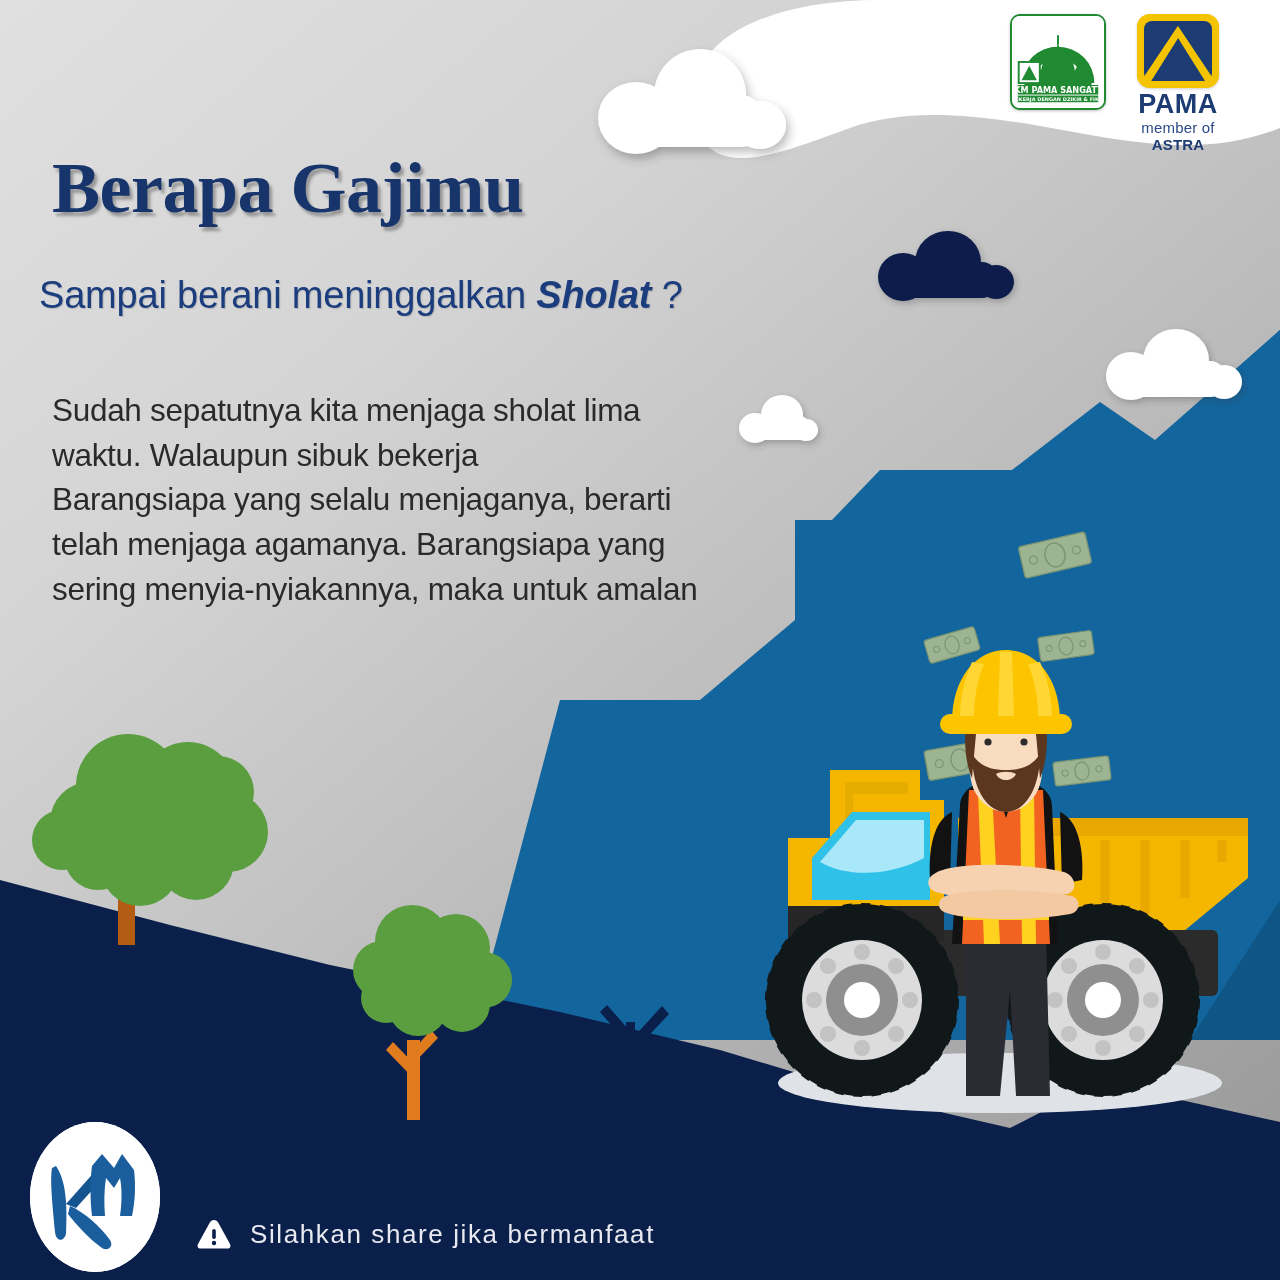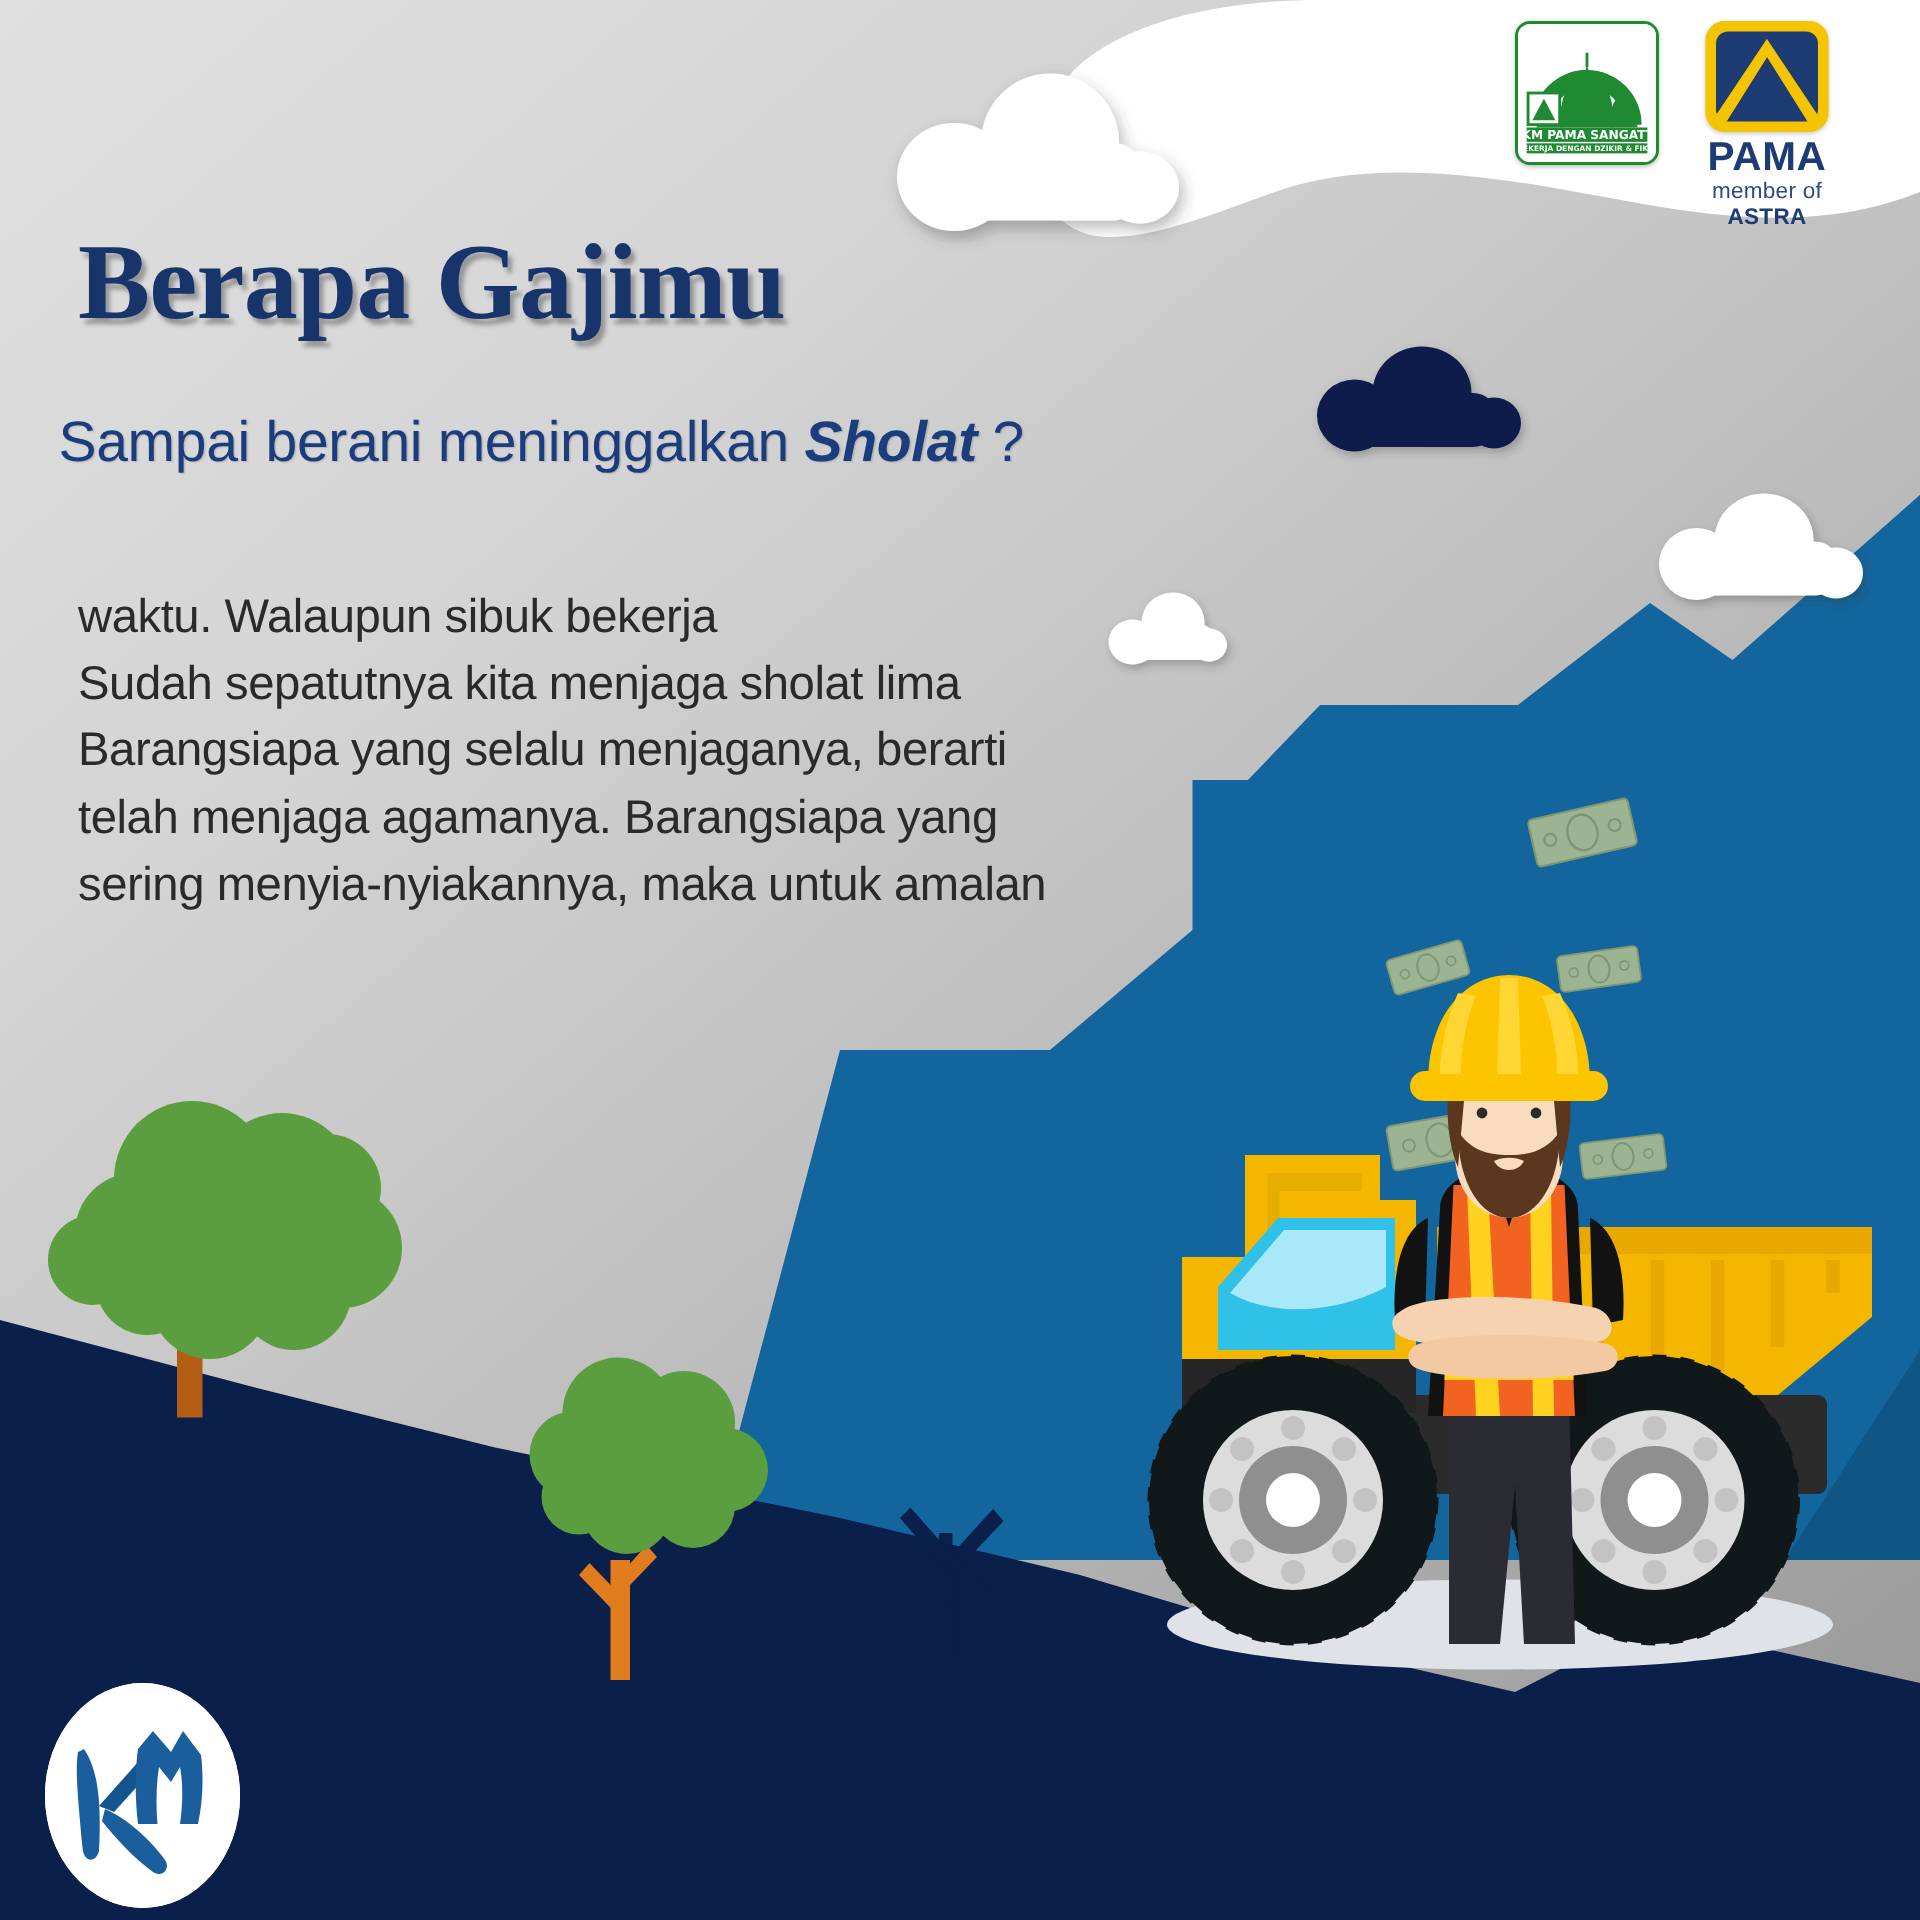--- a/index.html
+++ b/index.html
@@ -374,22 +374,22 @@
     </g>
   </svg>
 
   <div class="headline">Berapa Gajimu</div>
 
   <div class="subhead">
     <span>Sampai berani meninggalkan </span><b>Sholat</b><span> ?</span>
   </div>
 
   <div class="body-copy">
+    <p>Sudah sepatutnya kita menjaga sholat lima</p>
     <p>waktu. Walaupun sibuk bekerja</p>
-    <p>Sudah sepatutnya kita menjaga sholat lima</p>
     <p>Barangsiapa yang selalu menjaganya, berarti</p>
     <p>telah menjaga agamanya. Barangsiapa yang</p>
     <p>sering menyia-nyiakannya, maka untuk amalan</p>
   </div>
 
   <div class="logo-bar">
 
     <div class="logo-dkm">
       <svg viewBox="0 0 96 96" style="width:100%;height:100%;display:block">
         <rect x="0" y="0" width="96" height="96" fill="#ffffff"></rect>
@@ -435,14 +435,23 @@
 
       <path d="M 26 44 C 34 56 38 74 36 112 C 34 120 26 120 25 110 C 22 78 20 58 22 46 Z" fill="#1b5e9e"></path>
       <path d="M 36 82 L 68 46 C 74 40 80 46 75 54 L 46 86 Z" fill="#14548f"></path>
       <path d="M 40 84 C 54 90 70 104 80 118 C 84 124 78 130 72 126 C 58 116 46 102 38 92 Z" fill="#1b5e9e"></path>
 
       <path d="M 62 44 L 72 32 L 84 46 L 92 32 L 104 48 C 106 64 105 80 102 94 L 90 94 C 92 80 92 66 90 56
                L 84 66 L 76 56 C 74 68 74 82 75 94 L 62 94 C 60 78 60 58 62 44 Z" fill="#1b5e9e"></path>
     </svg>
   </div>
 
+  <div class="footer-note">
+    <svg width="36" height="32" viewBox="0 0 36 32">
+      <path d="M 18 2 C 20 2 21.4 3.2 22.3 4.8 L 34 26 C 35.2 28.4 34 30.5 31.4 30.5
+               L 4.6 30.5 C 2 30.5 0.8 28.4 2 26 L 13.7 4.8 C 14.6 3.2 16 2 18 2 Z" fill="#ffffff"></path>
+      <rect x="16.2" y="11" width="3.6" height="10" rx="1.8" fill="#0b1f4b"></rect>
+      <circle cx="18" cy="25" r="2.2" fill="#0b1f4b"></circle>
+    </svg>
+    <span class="txt">Silahkan share jika bermanfaat</span>
+  </div>
 
 </div>
 
 </body></html>

